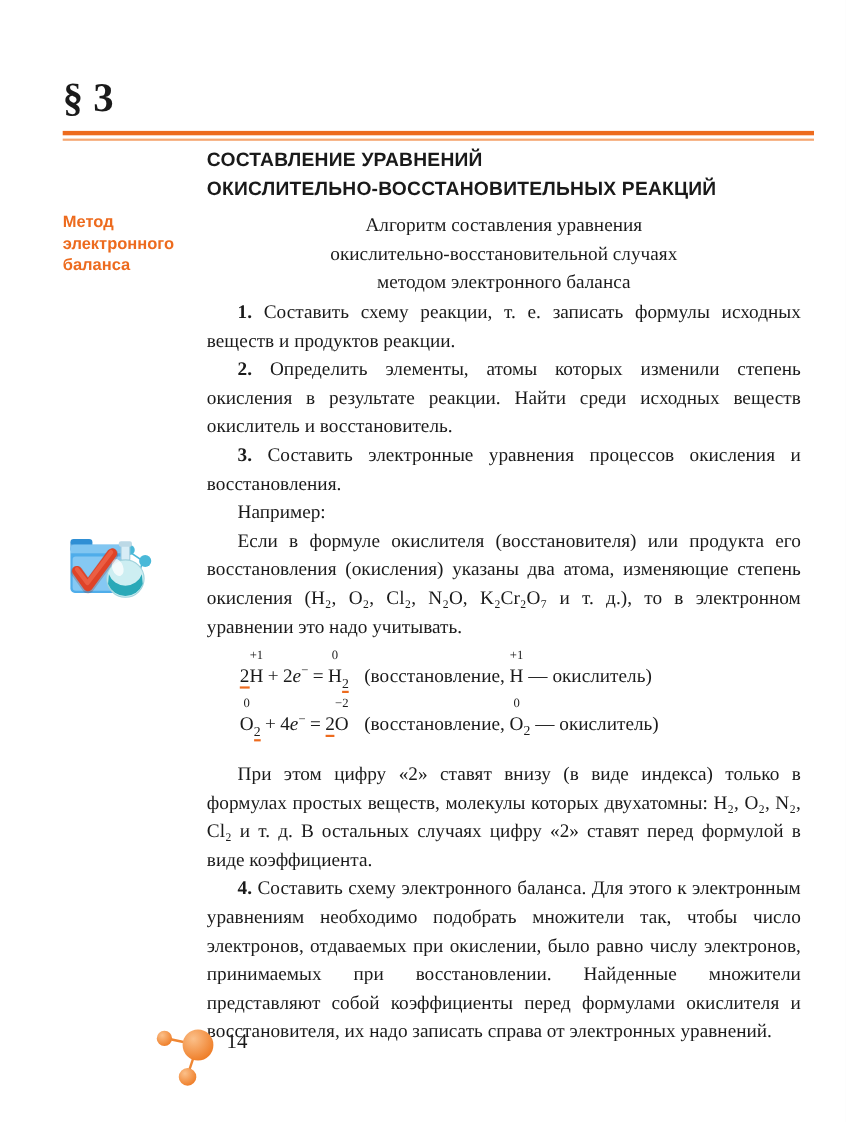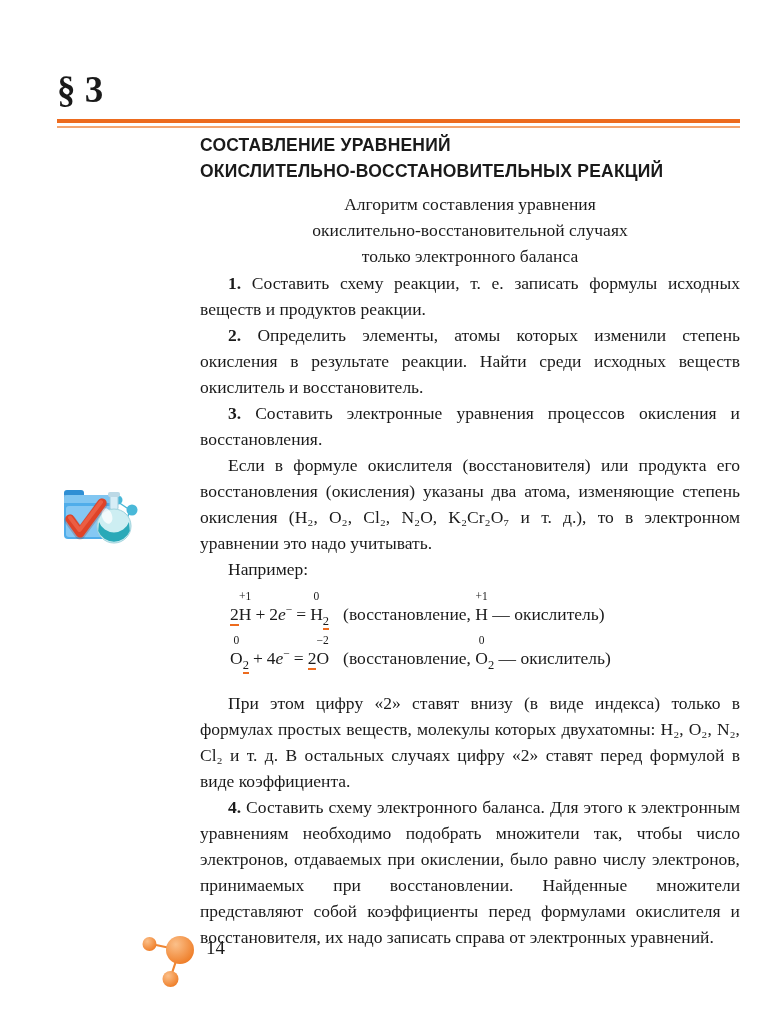--- a/index.html
+++ b/index.html
@@ -28,21 +28,21 @@
     font-family:"Liberation Serif","DejaVu Serif",serif;
   }
   .rule-thick{position:absolute;left:57px;top:119px;width:683px;height:4px;background:var(--accent)}
   .rule-thin{position:absolute;left:57px;top:126px;width:683px;height:2px;background:var(--accent-light)}
   .margin-label{
     position:absolute;left:57px;top:192px;width:118px;
     font-family:"Liberation Sans","DejaVu Sans",sans-serif;
     font-weight:bold;font-size:15px;line-height:19.5px;color:var(--accent);
   }
   .main{
-    position:absolute;left:200px;top:132px;width:540px;
+    position:absolute;left:188px;top:132px;width:540px;
     font-size:17.5px;line-height:26px;text-align:justify;
   }
   .title{
     font-family:"Liberation Sans","DejaVu Sans",sans-serif;
     font-weight:bold;font-size:17.5px;line-height:26px;
     text-align:left;letter-spacing:.2px;margin:0 0 7px 0;
   }
   .para{margin:0;text-indent:28px}
   .algo-heading{font-weight:normal;text-align:center;margin:1px 0 1px 0}
   .algo-heading div{text-indent:0}
@@ -68,20 +68,21 @@
 </style>
 </head>
 <body>
 
 <div id="page">
 
   <div class="section-number">§ 3</div>
   <div class="rule-thick"></div>
   <div class="rule-thin"></div>
 
+  <div class="margin-label">Метод электронного баланса</div>
 
   <svg class="doc-icon" viewBox="0 0 86 70" xmlns="http://www.w3.org/2000/svg" aria-hidden="true">
     <g>
       <rect x="4" y="4" width="20" height="12" rx="3" fill="var(--folder-blue-dark)"></rect>
       <rect x="4" y="9" width="50" height="44" rx="4" fill="var(--folder-blue)"></rect>
       <rect x="6" y="20" width="46" height="31" rx="3" fill="var(--folder-blue-light)" opacity="0.85"></rect>
       <rect x="4" y="9" width="50" height="8" fill="#bfe4fa" opacity="0.45"></rect>
     </g>
     <g stroke="var(--dot-teal)" stroke-width="1.4">
       <line x1="58" y1="16" x2="70" y2="24"></line>
@@ -108,31 +109,31 @@
   <div class="main">
     <h1 class="title">
       <div>СОСТАВЛЕНИЕ УРАВНЕНИЙ</div>
       <div>ОКИСЛИТЕЛЬНО-ВОССТАНОВИТЕЛЬНЫХ РЕАКЦИЙ</div>
     </h1>
 
 
     <div class="algo-heading">
         <div>Алгоритм составления уравнения</div>
         <div>окислительно-восстановительной случаях</div>
-        <div>только электронного баланса</div>
+        <div>методом электронного баланса</div>
       </div>
 
     <div>
         <p class="para"><b>1.</b> Составить схему реакции, т. е. записать формулы исходных веществ и продуктов реакции.</p>
         <p class="para"><b>2.</b> Определить элементы, атомы которых изменили степень окисления в результате реакции. Найти среди исходных веществ окислитель и восстановитель.</p>
         <p class="para"><b>3.</b> Составить электронные уравнения процессов окисления и восстановления.</p>
       </div>
 
+    <p class="para">Например:</p>
     <p class="para">Если в формуле окислителя (восстановителя) или продукта его восстановления (окисления) указаны два атома, изменяющие степень окисления (H₂, O₂, Cl₂, N₂O, K₂Cr₂O₇ и т. д.), то в электронном уравнении это надо учитывать.</p>
-    <p class="para">Например:</p>
 
     <div class="equations">
         <div class="eq"><span class="coef u">2</span><span><span class="sym">H<span class="ox">+1</span></span></span><span class="op">+</span><span>2<i>e</i><sup>−</sup></span><span class="op">=</span><span><span class="sym">H<span class="ox">0</span></span><sub class="u">2</sub></span><span class="gap"></span>(восстановление, <span><span class="sym">H<span class="ox">+1</span></span></span> — окислитель)</div>
         <div class="eq"><span><span class="sym">O<span class="ox">0</span></span><sub class="u">2</sub></span><span class="op">+</span><span>4<i>e</i><sup>−</sup></span><span class="op">=</span><span class="coef u">2</span><span><span class="sym">O<span class="ox">−2</span></span></span><span class="gap"></span>(восстановление, <span><span class="sym">O<span class="ox">0</span></span><sub class="">2</sub></span> — окислитель)</div>
       </div>
 
     <p class="para">При этом цифру «2» ставят внизу (в виде индекса) только в формулах простых веществ, молекулы которых двухатомны: H₂, O₂, N₂, Cl₂ и т. д. В остальных случаях цифру «2» ставят перед формулой в виде коэффициента.</p>
 
     <div>
         <p class="para"><b>4.</b> Составить схему электронного баланса. Для этого к электронным уравнениям необходимо подобрать множители так, чтобы число электронов, отдаваемых при окислении, было равно числу электронов, принимаемых при восстановлении. Найденные множители представляют собой коэффициенты перед формулами окислителя и восстановителя, их надо записать справа от электронных уравнений.</p>

